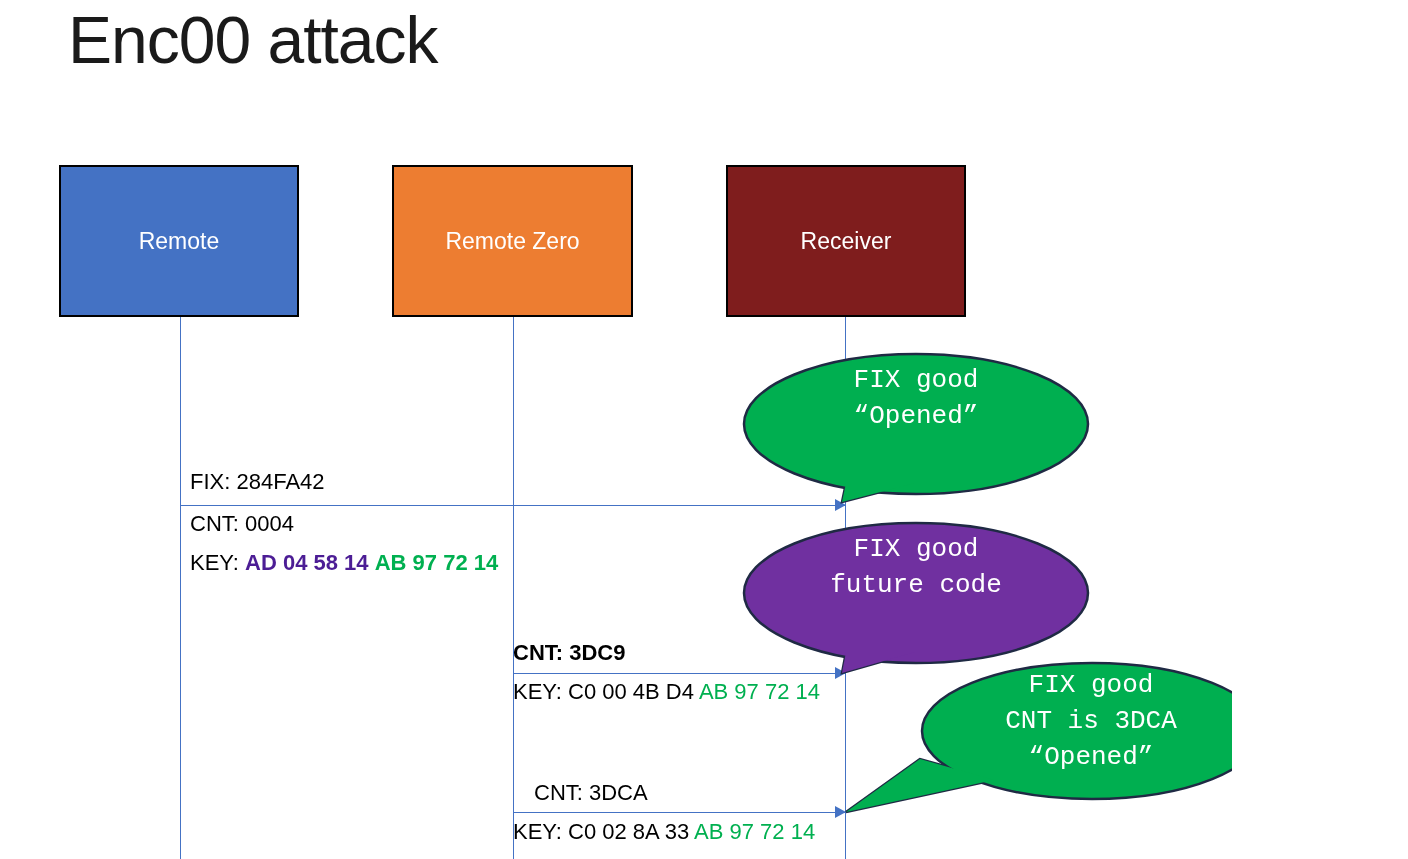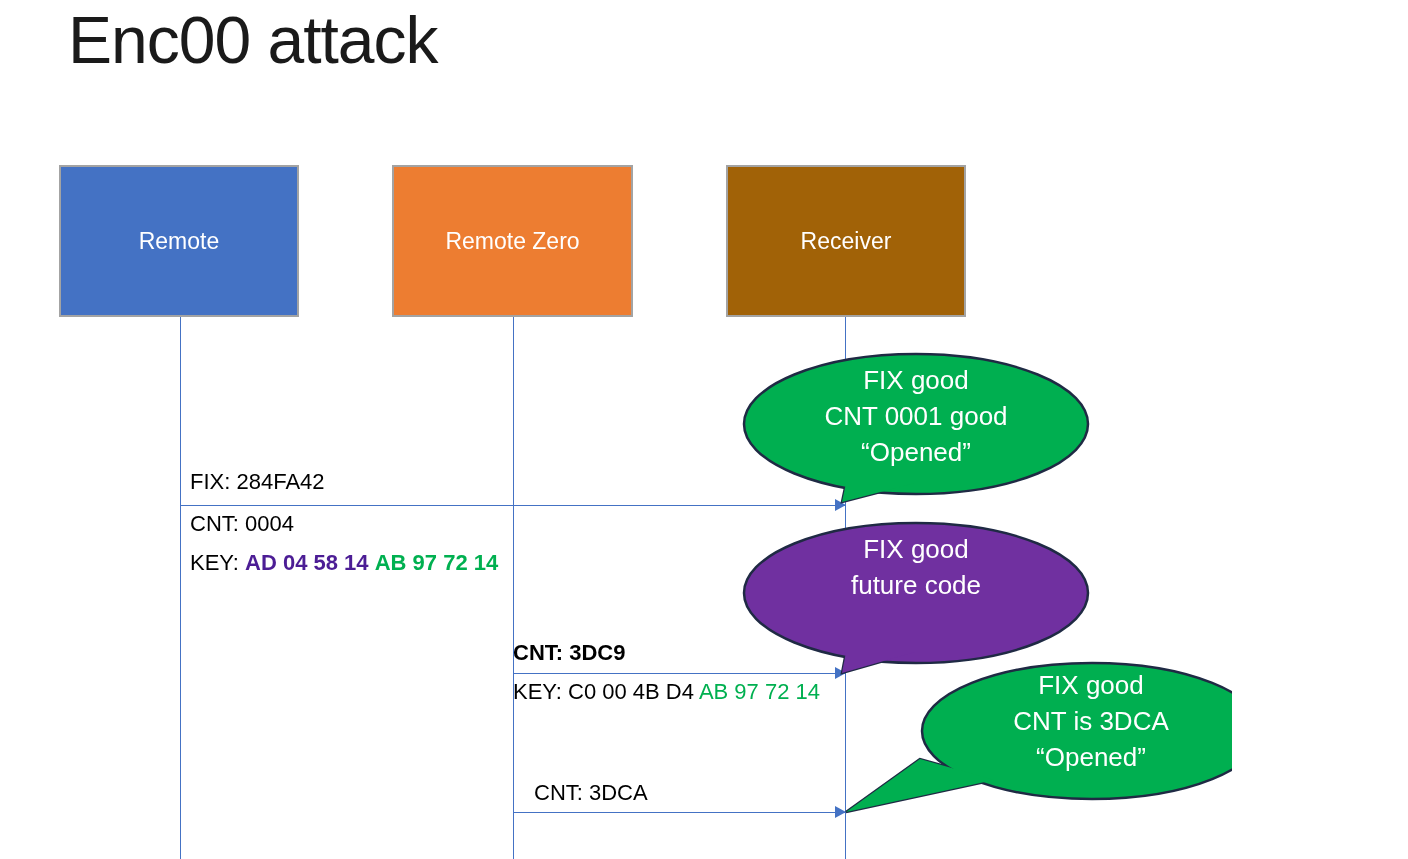--- a/index.html
+++ b/index.html
@@ -25,32 +25,32 @@
     font-weight: 400;
     letter-spacing: -1px;
     color: #1a1a1a;
     white-space: nowrap;
     line-height: 1.18;
   }
 
   
   .actor-box {
     position: absolute;
-    border: 2px solid #a3a3a3;
+    border: 2px solid #000000;
     box-sizing: border-box;
     color: #ffffff;
     font-size: 23px;
     display: flex;
     align-items: center;
     justify-content: center;
     text-align: center;
   }
   #actor-0 { left: 59px;  top: 165px; width: 240px; height: 152px; background: #4472C4; }
   #actor-1 { left: 392px; top: 165px; width: 241px; height: 152px; background: #ED7D31; }
-  #actor-2 { left: 726px; top: 165px; width: 240px; height: 152px; background: #a16207; }
+  #actor-2 { left: 726px; top: 165px; width: 240px; height: 152px; background: #7f1d1d; }
 
   
   .lifeline {
     position: absolute;
     width: 1px;
     background: #4472C4;
   }
   #lifeline-0 { left: 180px; top: 317px; height: 542px; }
   #lifeline-1 { left: 513px; top: 317px; height: 542px; }
   #lifeline-2 { left: 845px; top: 317px; height: 542px; }
@@ -92,20 +92,21 @@
   #label-cnt0  { left: 190px; top: 512px; }
   #label-key0  { left: 190px; top: 551px; }
   #label-cnt1  { left: 513px; top: 641px; font-weight: bold; }
   #label-key1  { left: 513px; top: 680px; }
   #label-cnt2  { left: 534px; top: 781px; }
   #label-key2  { left: 513px; top: 820px; }
 
   
   .callout {
     position: absolute;
+    font-family: Liberation Mono, monospace;
   }
   .callout svg {
     position: absolute;
     left: 0;
     top: 0;
     overflow: visible;
   }
   .callout-text {
     position: absolute;
     left: 0;
@@ -152,30 +153,30 @@
   <div class="msg-label" id="label-key0"><span>KEY: </span><span class="key-red">AD 04 58 14</span><span>&nbsp;</span><span class="key-green">AB 97 72 14</span></div>
 
   <div class="msg-arrow-line" id="msg1-line"></div>
   <div class="msg-arrow-head" id="msg1-head"></div>
   <div class="msg-label" id="label-cnt1">CNT: 3DC9</div>
   <div class="msg-label" id="label-key1"><span>KEY: C0 00 4B D4 </span><span class="key-green-plain">AB 97 72 14</span></div>
 
   <div class="msg-arrow-line" id="msg2-line"></div>
   <div class="msg-arrow-head" id="msg2-head"></div>
   <div class="msg-label" id="label-cnt2">CNT: 3DCA</div>
+  <div class="msg-label" id="label-key2"><span>KEY: C0 02 8A 33 </span><span class="key-green-plain">AB 97 72 14</span></div>
 
   <div class="callout" id="callout-0">
     <svg width="348" height="160" viewBox="0 0 348 160">
       <path d="M 104 131 L 100 150 L 173 131 Z" fill="#00AF50" stroke="#1F2A44" stroke-width="2.5"></path>
       <ellipse cx="174" cy="72" rx="172" ry="70" fill="#00AF50" stroke="#1F2A44" stroke-width="2.5"></ellipse>
       <path d="M 104 131 L 100 150 L 173 131 Z" fill="#00AF50" stroke="none"></path>
     </svg>
     <div class="callout-text">
       <div>FIX good</div>
-      <div>CNT 0001 good</div>
       <div>“Opened”</div>
     </div>
   </div>
 
   <div class="callout" id="callout-1">
     <svg width="348" height="160" viewBox="0 0 348 160">
       <path d="M 104 131 L 100 152 L 173 131 Z" fill="#7030A0" stroke="#1F2A44" stroke-width="2.5"></path>
       <ellipse cx="174" cy="72" rx="172" ry="70" fill="#7030A0" stroke="#1F2A44" stroke-width="2.5"></ellipse>
       <path d="M 104 131 L 100 152 L 173 131 Z" fill="#7030A0" stroke="none"></path>
     </svg>

